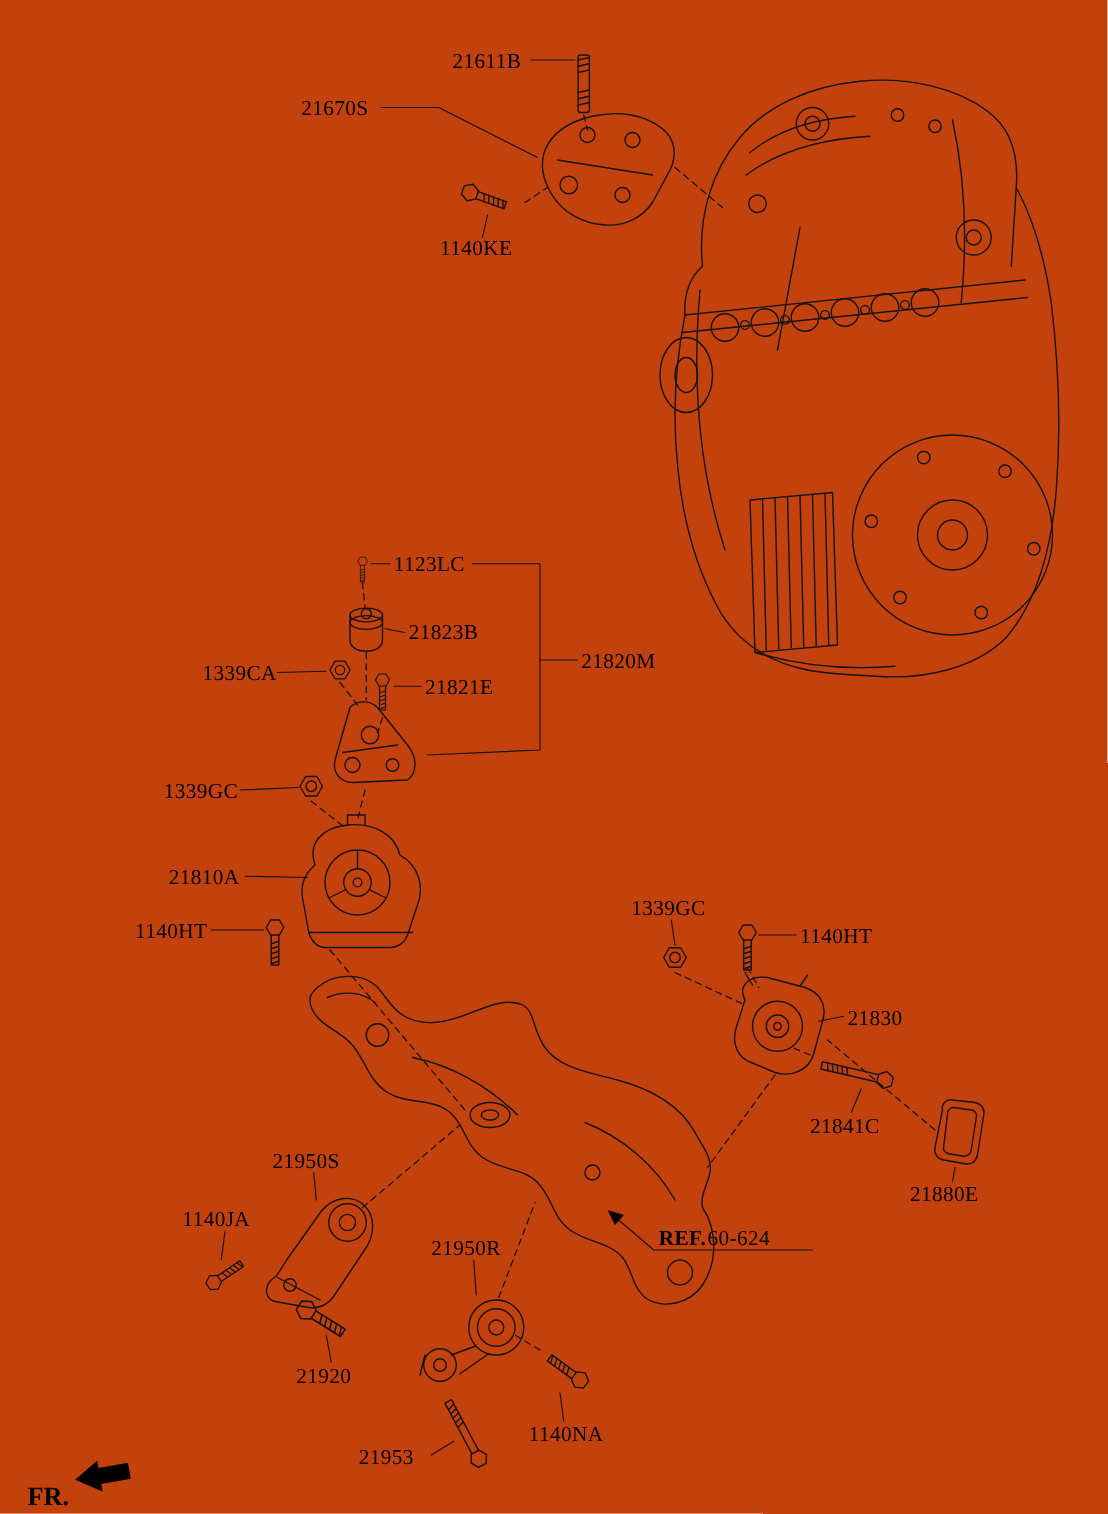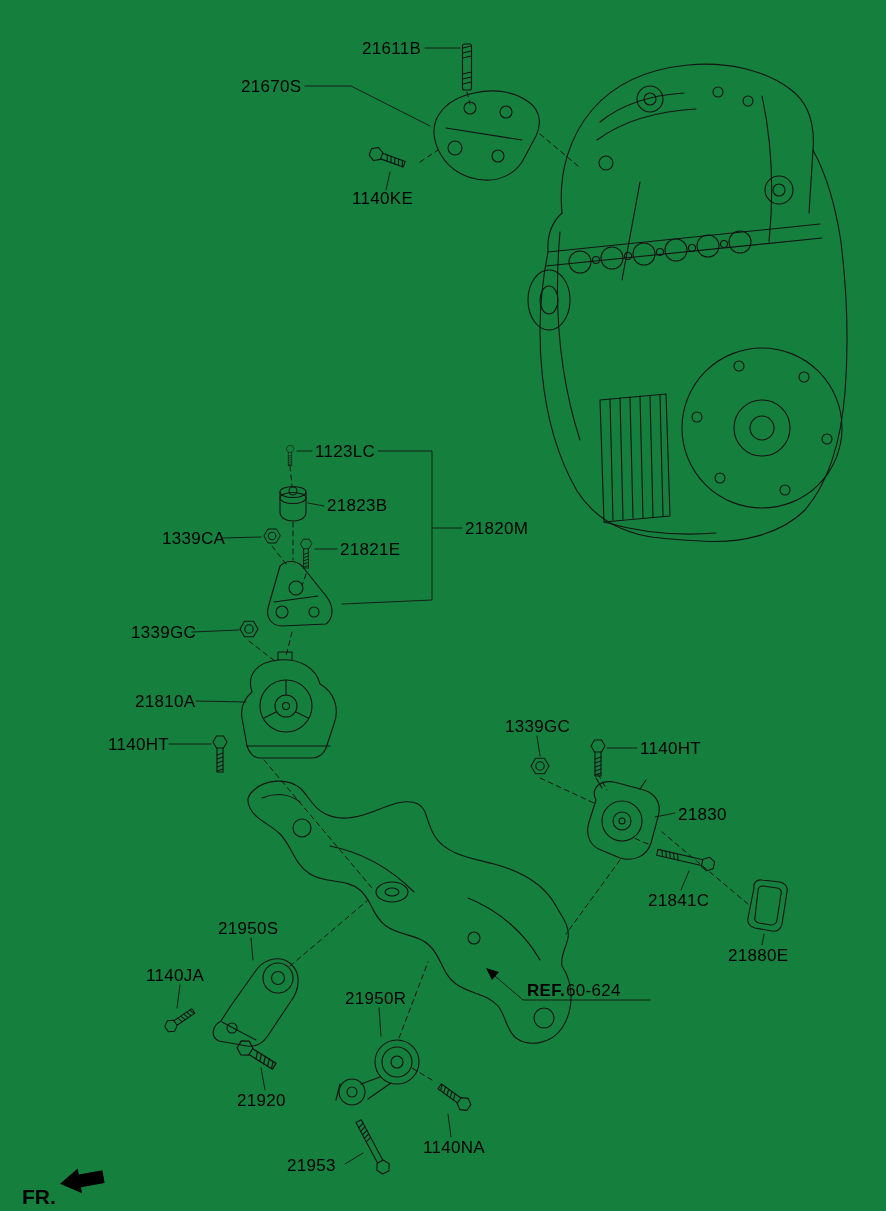--- a/index.html
+++ b/index.html
@@ -1,18 +1,18 @@
 <!DOCTYPE html>
 <html><head>
 <meta charset="utf-8">
 <style>
   html,body{margin:0;padding:0;background:#ffffff;}
   .page{
-    position:relative;width:886px;height:1211px;background:#15803d;
-    font-family:Liberation Sans, sans-serif;overflow:hidden;
+    position:relative;width:886px;height:1211px;background:#c2410c;
+    font-family:Liberation Serif, serif;overflow:hidden;
   }
   .page svg{position:absolute;left:0;top:0;}
   .draw{stroke:#141414;stroke-width:1.1;fill:none;stroke-linejoin:round;stroke-linecap:round;}
   .thin{stroke-width:0.9;}
   .dash{stroke-dasharray:5 4;stroke-width:1;}
   .fill-black{fill:#000;stroke:none;}
   text{stroke:none;}
   .lbl{font-size:17px;fill:#000;letter-spacing:0.3px;}
   .lbl-bold{font-weight:bold;}
   .fr{font-size:21px;font-weight:bold;fill:#000;}

